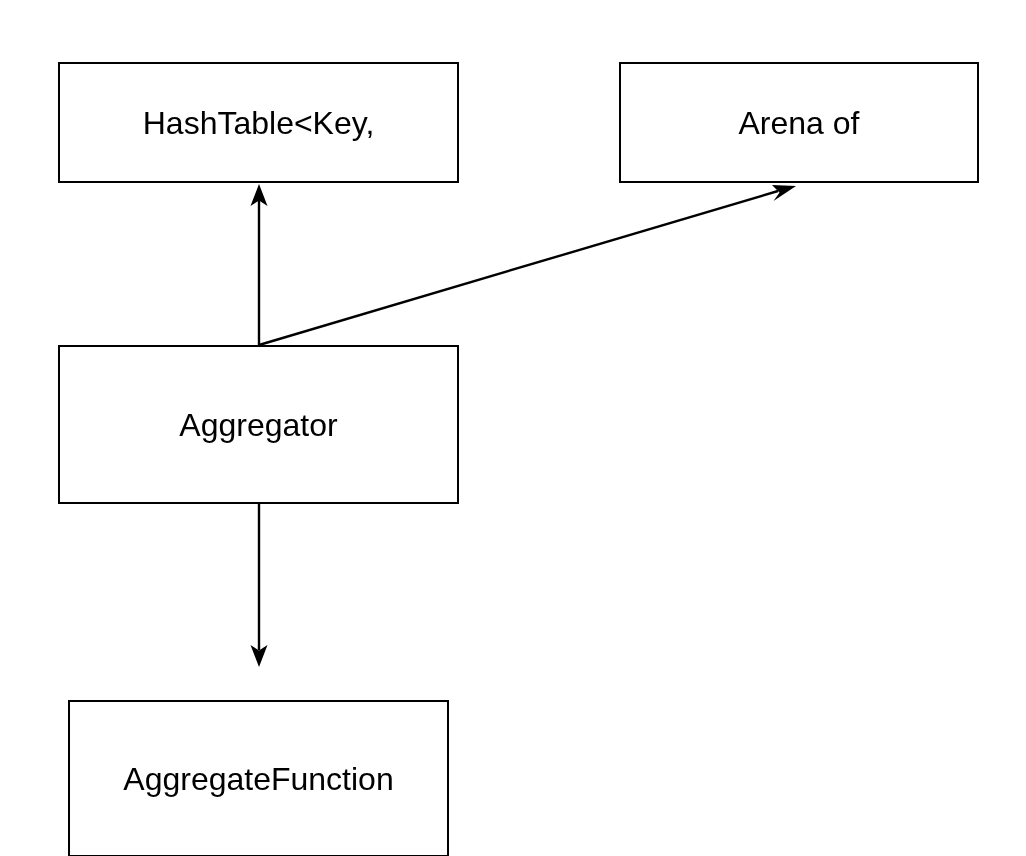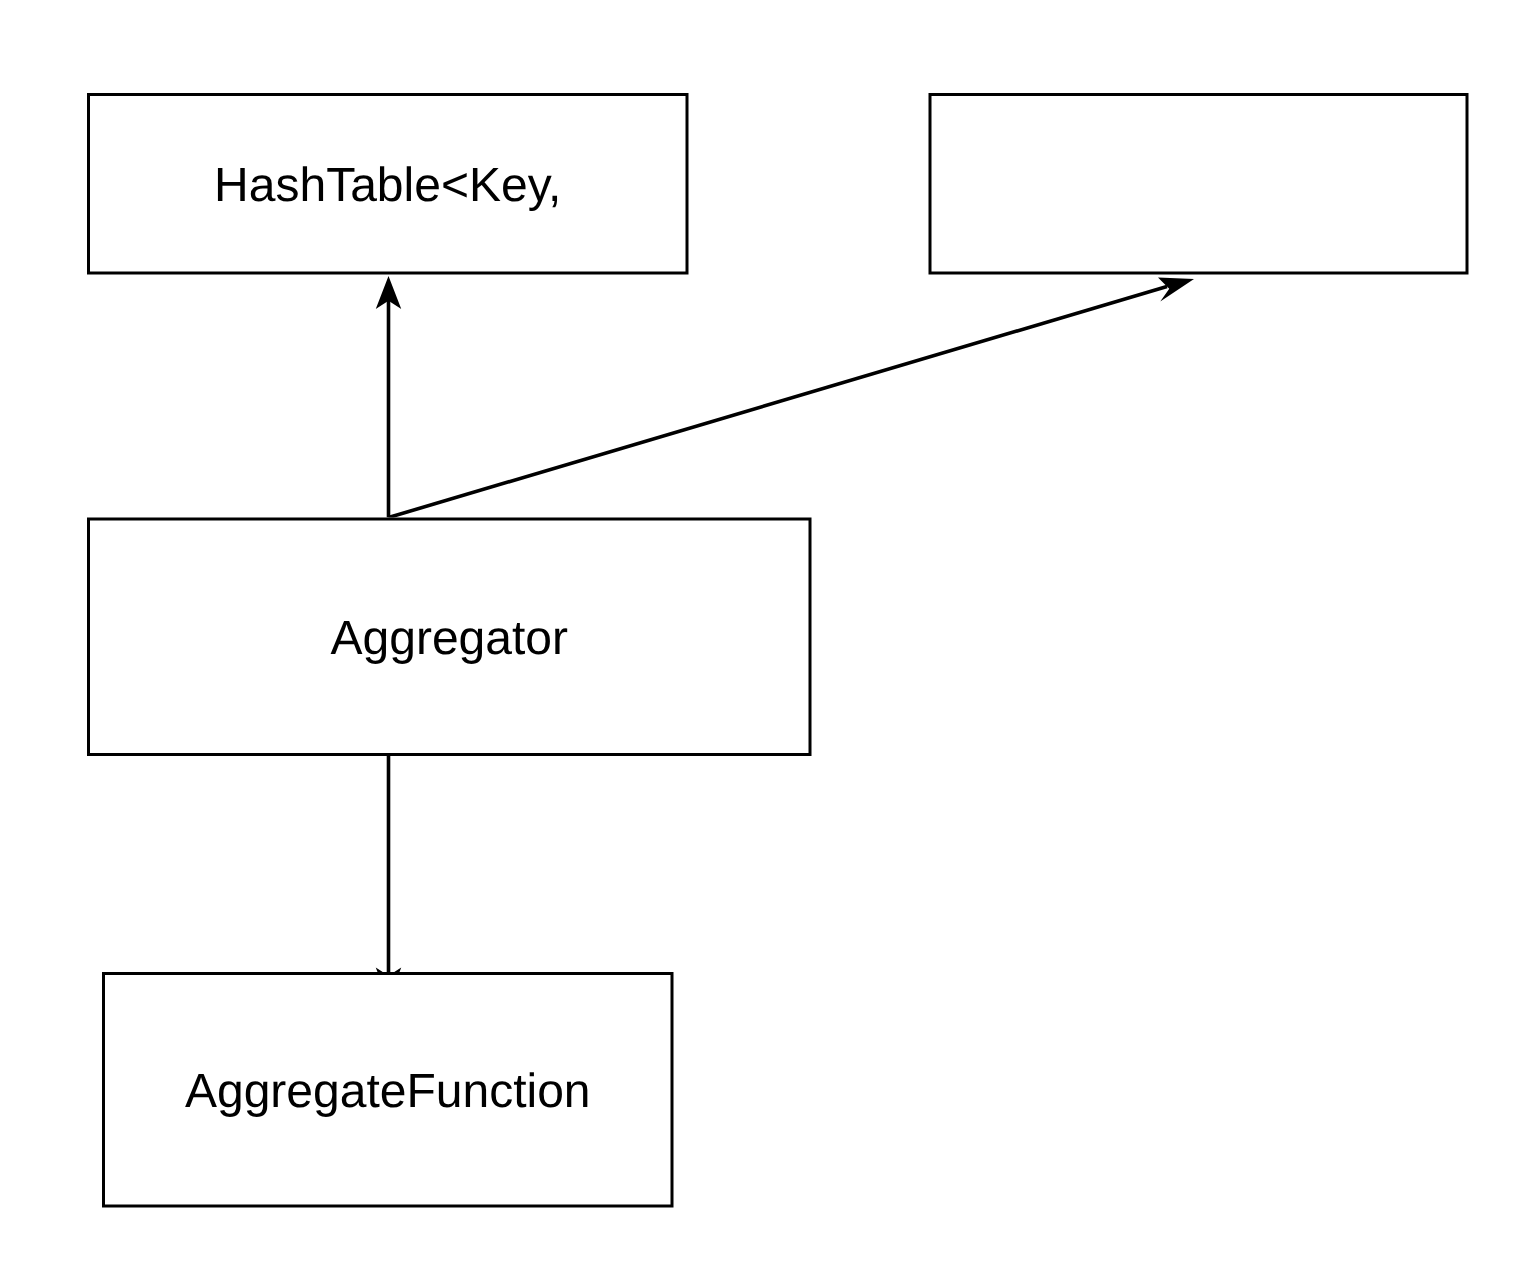--- a/index.html
+++ b/index.html
@@ -48,26 +48,26 @@
   }
   #node-arena {
     left: 619px;
     top: 62px;
     width: 360px;
     height: 121px;
   }
   #node-aggregator {
     left: 58px;
     top: 345px;
-    width: 483px;
+    width: 401px;
     height: 159px;
   }
   #node-aggregatefunction {
     left: 68px;
-    top: 648px;
+    top: 700px;
     width: 381px;
     height: 157px;
   }
 
   
   #edges {
     position: absolute;
     left: 0;
     top: 0;
     width: 1026px;
@@ -106,20 +106,21 @@
       <line x1="259" y1="504" x2="259" y2="650"></line>
       <polygon points="259,667 250.5,645 259,650.5 267.5,645"></polygon>
     </g>
   </svg>
 
   <div id="node-hashtable" class="node">
     <span class="line">HashTable&lt;Key,</span>
   </div>
 
   <div id="node-arena" class="node">
+    <span class="line">Arena of</span>
   </div>
 
   <div id="node-aggregator" class="node">
     <span class="line">Aggregator</span>
   </div>
 
   <div id="node-aggregatefunction" class="node">
     <span class="line">AggregateFunction</span>
   </div>
 

